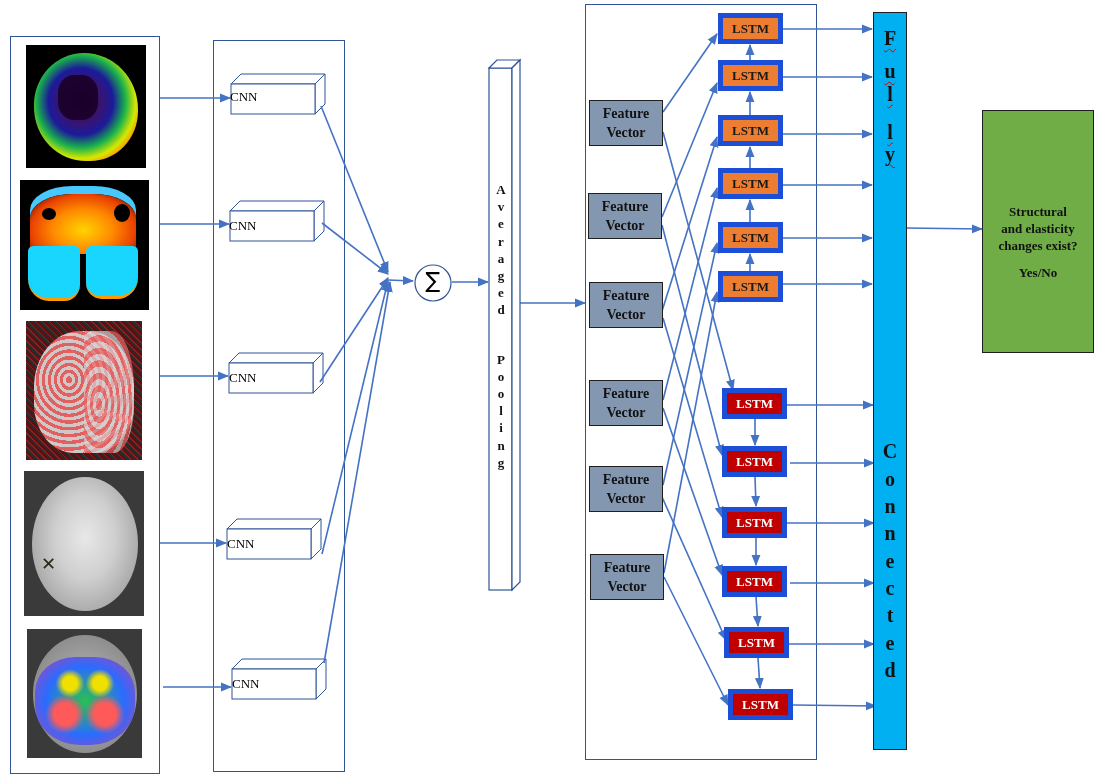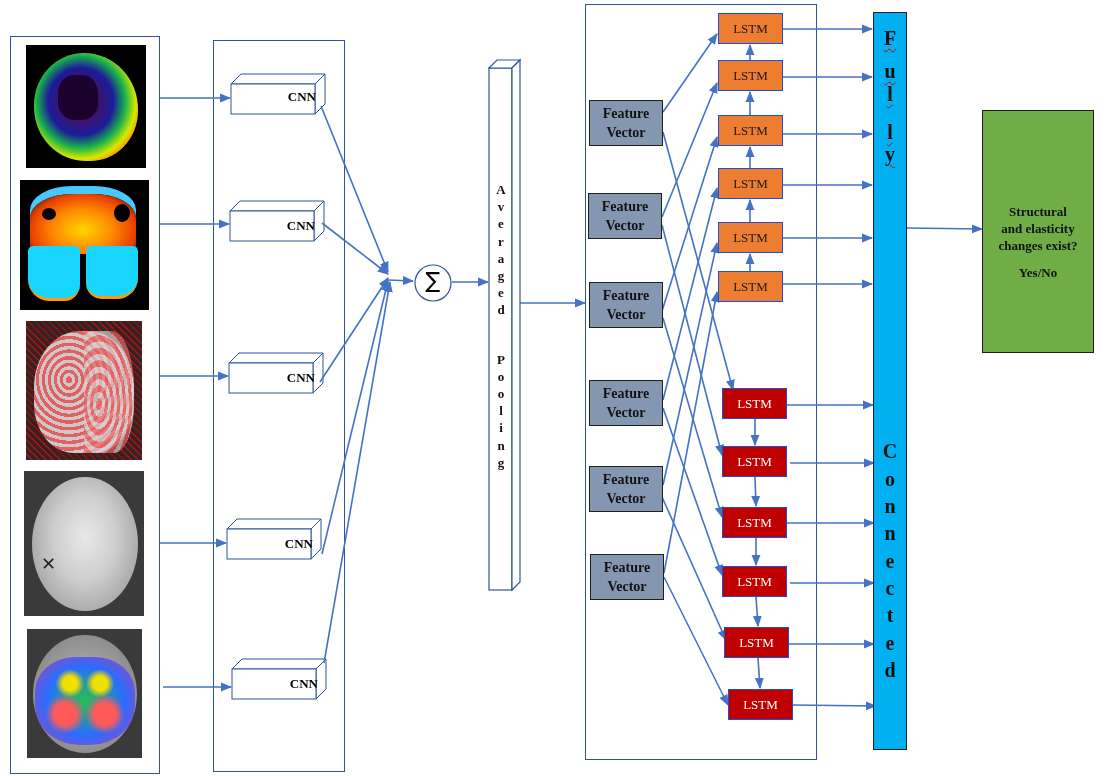--- a/index.html
+++ b/index.html
@@ -1,27 +1,27 @@
 <!DOCTYPE html>
 <html><head>
 <meta charset="utf-8">
 <style>
   html, body { margin:0; padding:0; background:#ffffff; }
   body { width:1107px; height:776px; position:relative; overflow:hidden;
          font-family:"Liberation Serif", "DejaVu Serif", serif; }
   .abs { position:absolute; }
   .frame { position:absolute; border:1px solid #2f5597; box-sizing:border-box; }
   .brain { position:absolute; overflow:hidden; }
-  .cnn-label { position:absolute; font-weight:bold; font-size:13px; color:#000; text-align:right; }
+  .cnn-label { position:absolute; font-weight:normal; font-size:13px; color:#000; text-align:left; }
   .fv { position:absolute; background:#8497b0; border:1px solid #1f1f1f; box-sizing:border-box;
         display:flex; align-items:center; justify-content:center; text-align:center;
         font-weight:bold; font-size:14px; line-height:19px; color:#111; }
-  .lstm { position:absolute; box-sizing:border-box; border:1px solid #1d4ed8;
+  .lstm { position:absolute; box-sizing:border-box; border:5px solid #1d4ed8;
           display:flex; align-items:center; justify-content:center;
-          font-weight:normal; font-size:13px; }
+          font-weight:bold; font-size:13px; }
   .lstm.orange { background:#ed7d31; color:#1a1a1a; }
   .lstm.red { background:#c00000; color:#ffffff; }
   .fc { position:absolute; left:873px; top:12px; width:34px; height:738px; background:#00b0f0;
         border:1px solid #1f1f1f; box-sizing:border-box; }
   .fc-letter { position:absolute; left:0; width:32px; text-align:center; font-weight:bold; font-size:20px; color:#111; }
   .fc-letter.sq { text-decoration: underline wavy #d00000; text-decoration-thickness:1px; text-underline-offset:3px; }
   .pool-letter { position:absolute; width:22px; text-align:center; font-weight:bold; font-size:13px; color:#111; }
   .output { position:absolute; left:982px; top:110px; width:112px; height:243px; background:#70ad47;
             border:1px solid #1f1f1f; box-sizing:border-box; text-align:center; font-weight:bold;
             font-size:13px; color:#111; }

